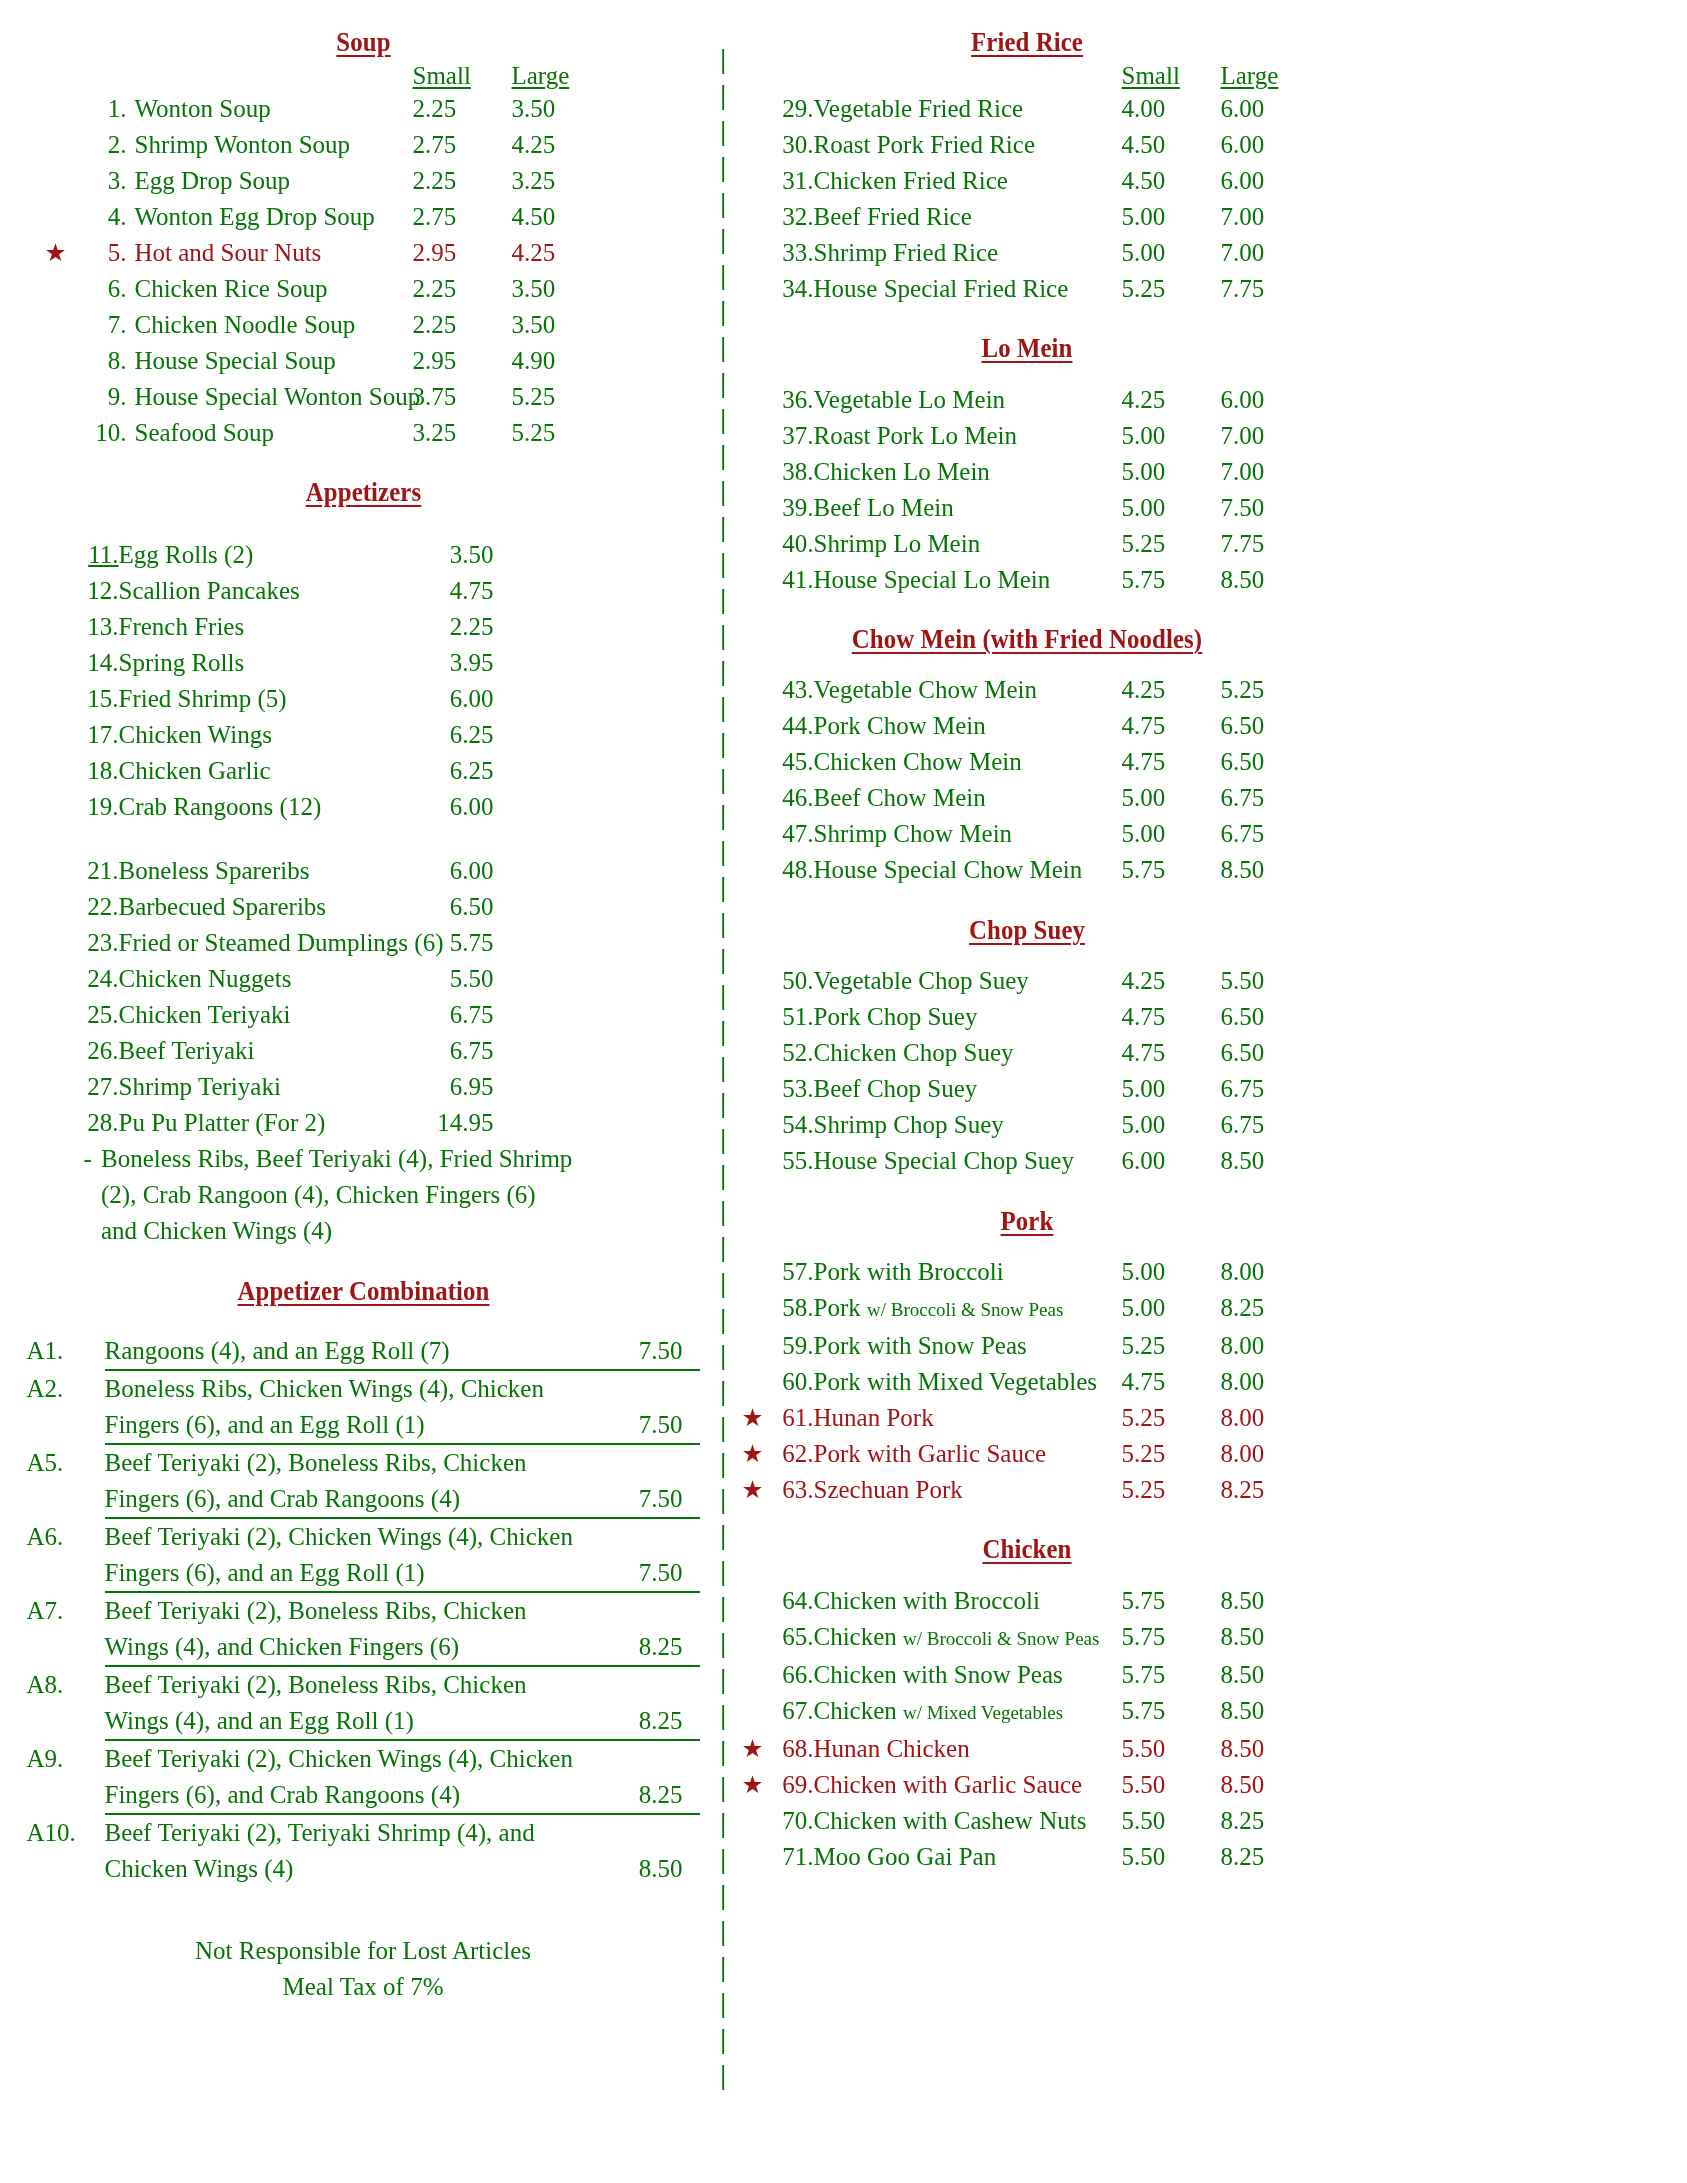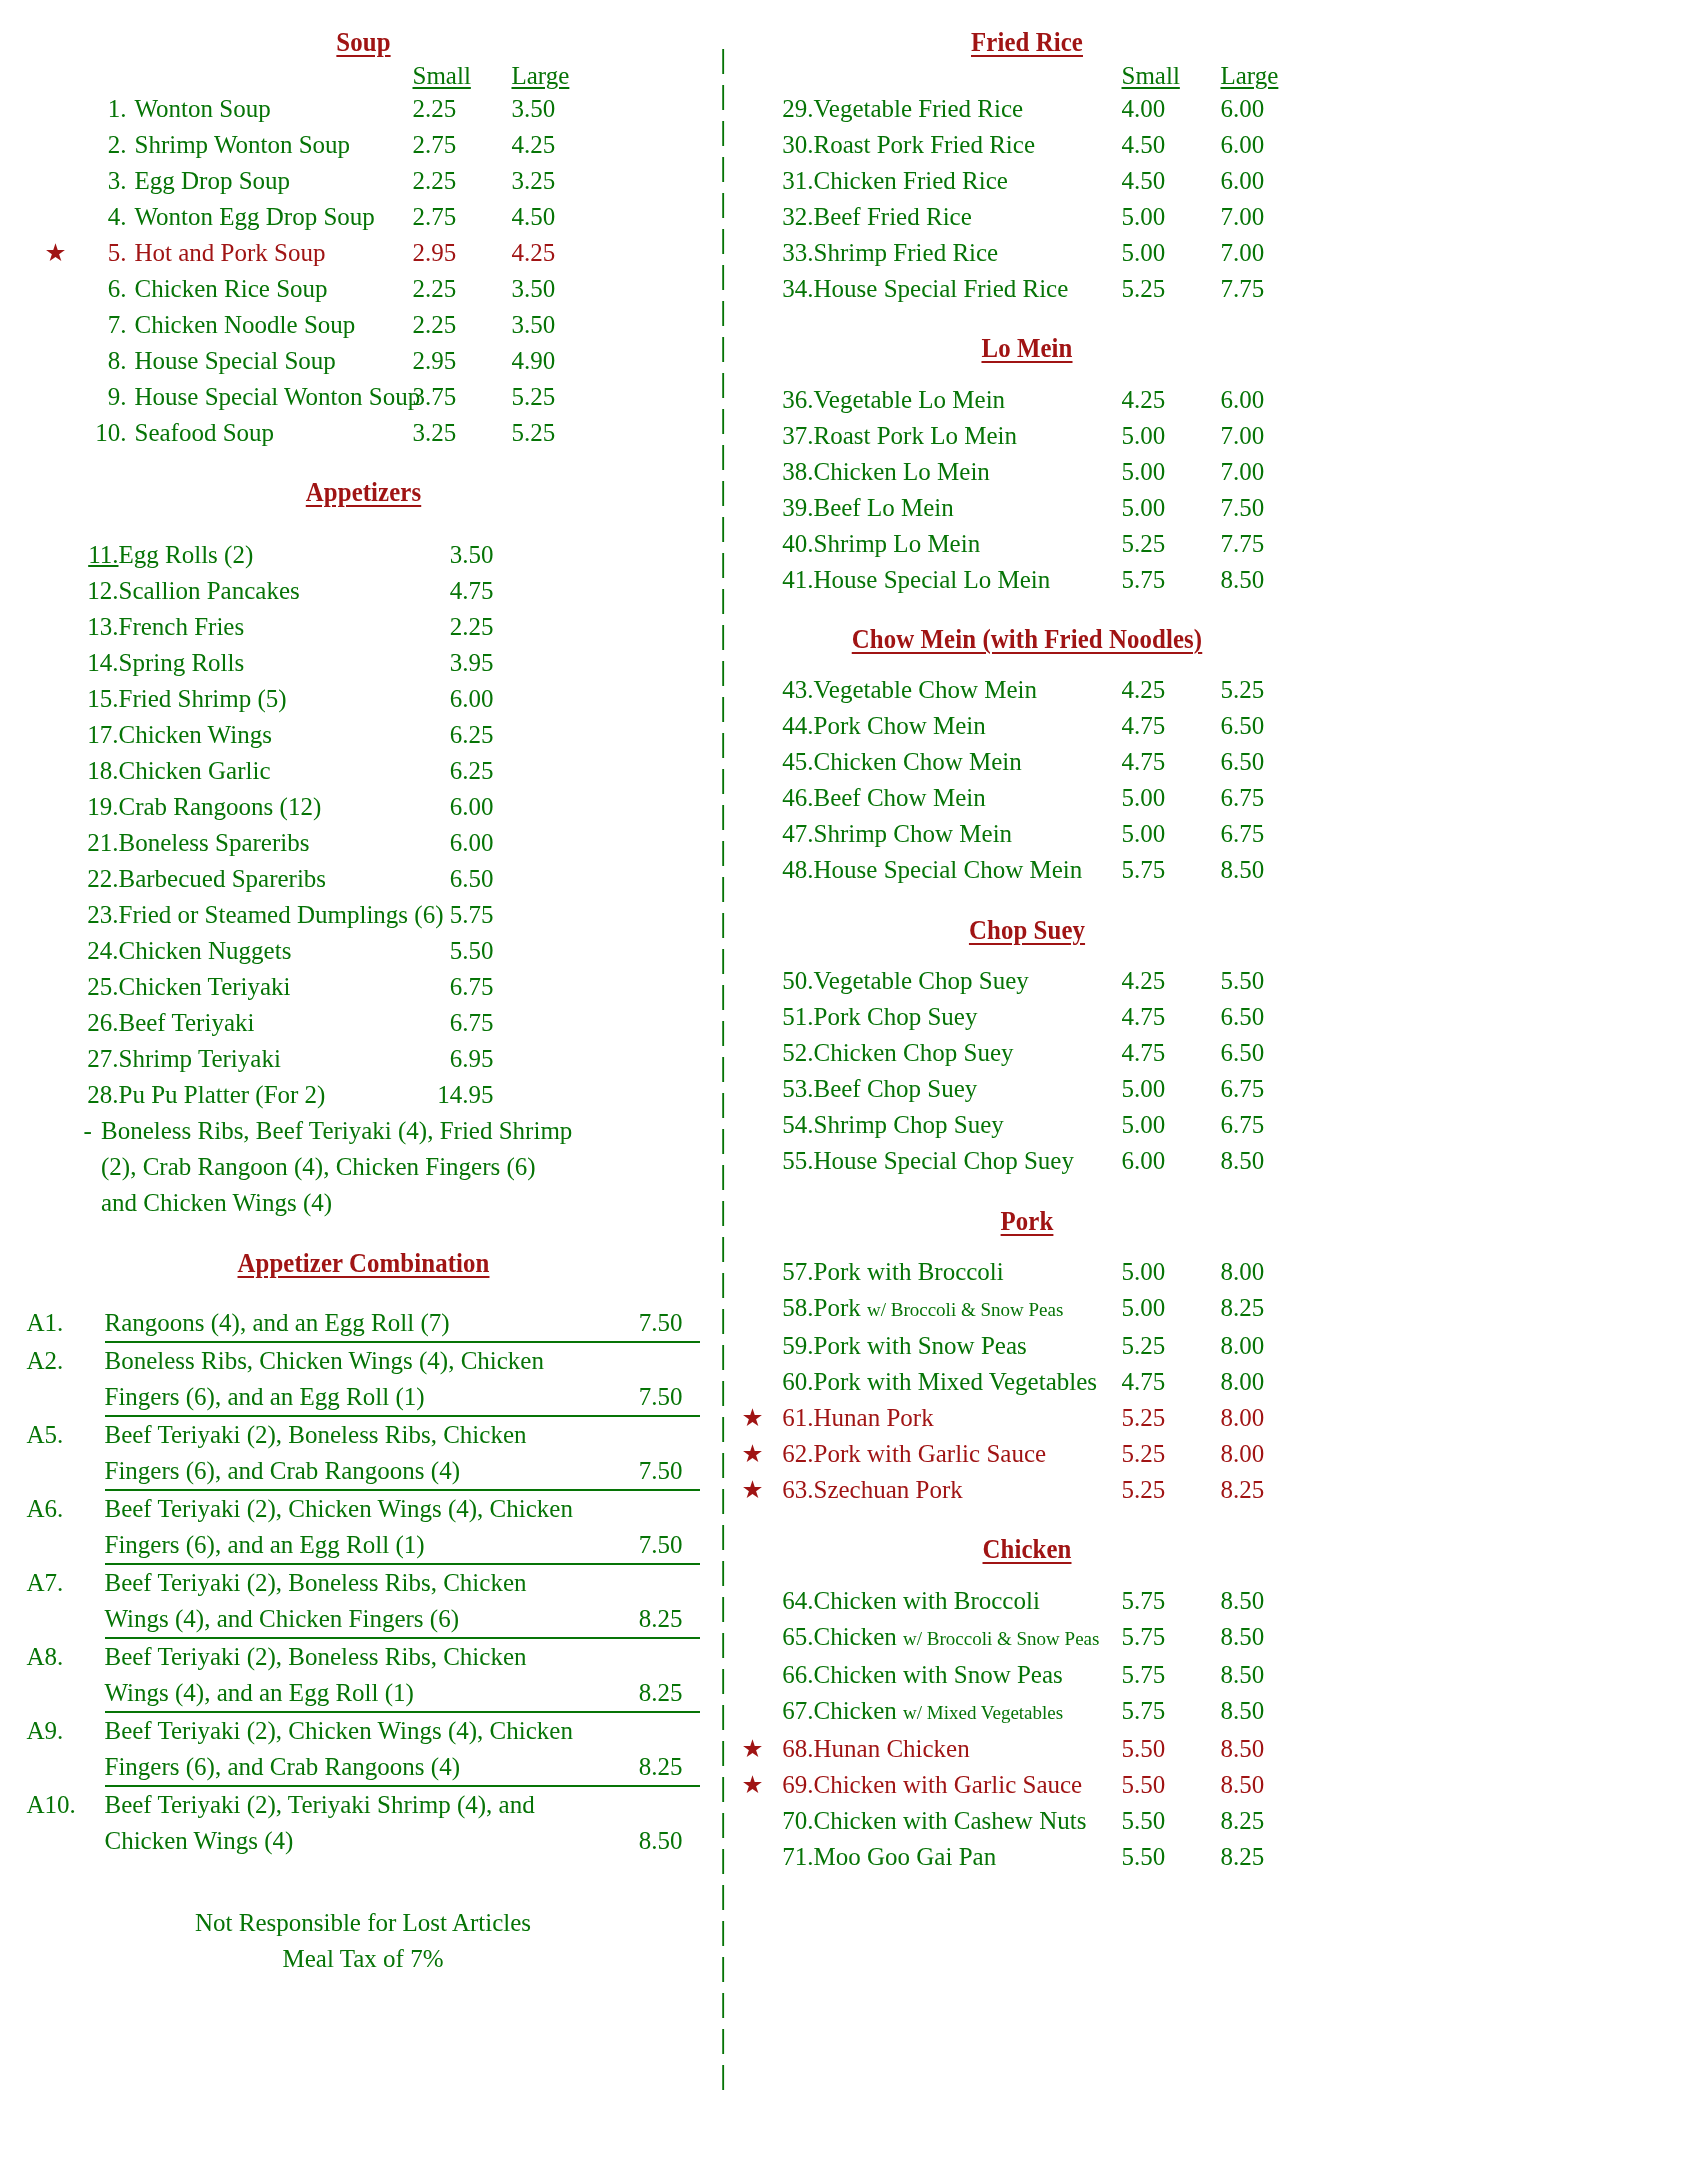--- a/index.html
+++ b/index.html
@@ -211,21 +211,21 @@
           <div class="row">
             <span class="star"></span>
             <span class="num" style="width: 52px; flex: 0 0 52px; padding-right: 8px;">4.</span>
             <span class="name" style="width: 278px; flex: 0 0 278px;">Wonton Egg Drop Soup</span>
             <span class="price">2.75</span>
             <span class="price">4.50</span>
           </div>
           <div class="row hot">
             <span class="star">★</span>
             <span class="num" style="width: 52px; flex: 0 0 52px; padding-right: 8px;">5.</span>
-            <span class="name" style="width: 278px; flex: 0 0 278px;">Hot and Pork Soup</span>
+            <span class="name" style="width: 278px; flex: 0 0 278px;">Hot and Sour Nuts</span>
             <span class="price">2.95</span>
             <span class="price">4.25</span>
           </div>
           <div class="row">
             <span class="star"></span>
             <span class="num" style="width: 52px; flex: 0 0 52px; padding-right: 8px;">6.</span>
             <span class="name" style="width: 278px; flex: 0 0 278px;">Chicken Rice Soup</span>
             <span class="price">2.25</span>
             <span class="price">3.50</span>
           </div>
@@ -300,21 +300,21 @@
             <span class="name" style="width: 296px; flex: 0 0 296px;">Chicken Garlic</span>
             <span class="price" style="width: 79px; flex: 0 0 79px; text-align: right;">6.25</span>
           </div>
           <div class="row">
             <span class="num" style="width: 44px; flex: 0 0 44px;">19.</span>
             <span class="name" style="width: 296px; flex: 0 0 296px;">Crab Rangoons (12)</span>
             <span class="price" style="width: 79px; flex: 0 0 79px; text-align: right;">6.00</span>
           </div>
           <div class="row">
             <span class="num" style="width: 44px; flex: 0 0 44px;">21.</span>
-            <span class="name" style="width: 296px; flex: 0 0 296px;">Boneless Spareribs</span>
+            <span class="name" style="width: 296px; flex: 0 0 296px; margin-top: 28px;">Boneless Spareribs</span>
             <span class="price" style="width: 79px; flex: 0 0 79px; text-align: right;">6.00</span>
           </div>
           <div class="row">
             <span class="num" style="width: 44px; flex: 0 0 44px;">22.</span>
             <span class="name" style="width: 296px; flex: 0 0 296px;">Barbecued Spareribs</span>
             <span class="price" style="width: 79px; flex: 0 0 79px; text-align: right;">6.50</span>
           </div>
           <div class="row">
             <span class="num" style="width: 44px; flex: 0 0 44px;">23.</span>
             <span class="name" style="width: 296px; flex: 0 0 296px;">Fried or Steamed Dumplings (6)</span>

